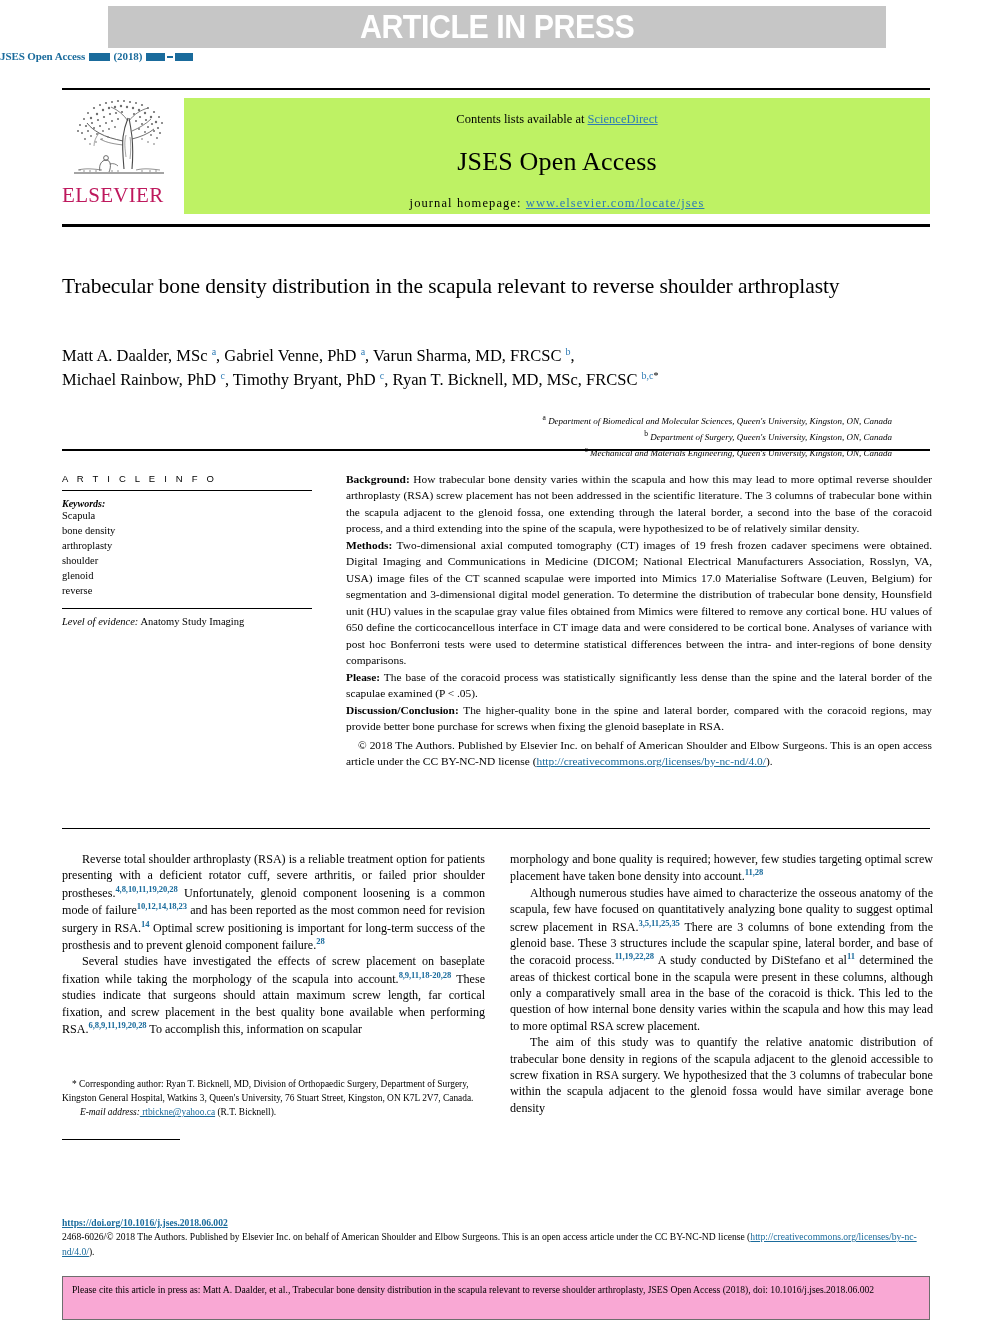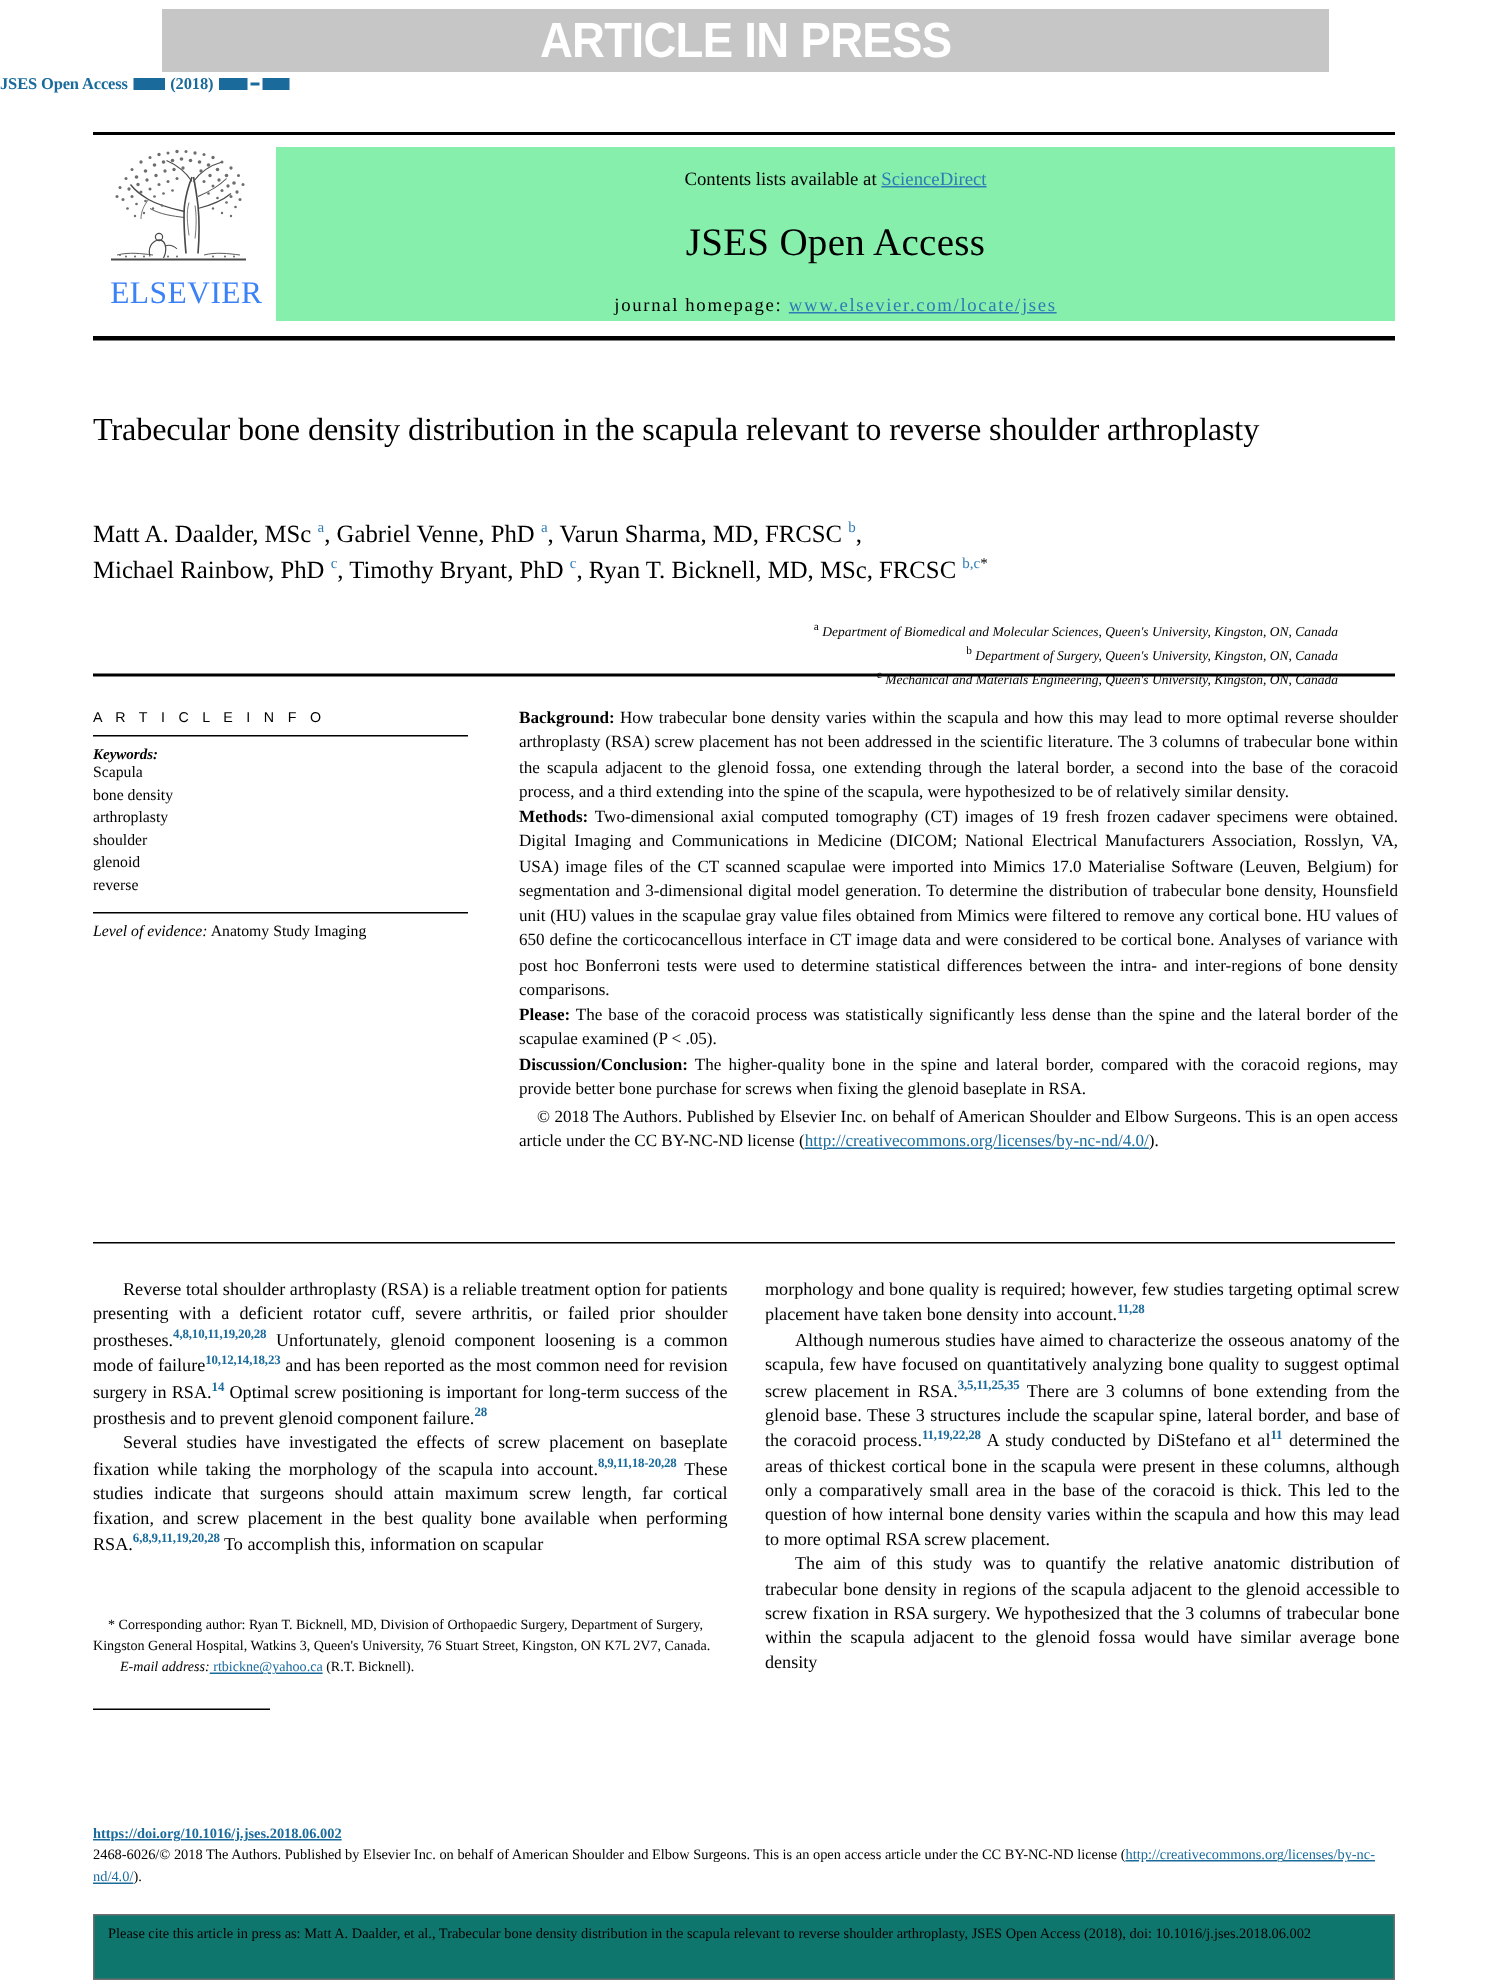--- a/index.html
+++ b/index.html
@@ -69,32 +69,32 @@
   }
   .logo-tree {
     position: absolute;
     left: 4px; top: 0px;
     width: 105px; height: 88px;
   }
   .logo-word {
     position: absolute;
     left: 0; top: 88px;
     width: 113px;
-    text-align: right;
+    text-align: left;
     font-family: "Liberation Serif", serif;
     font-size: 21px;
     letter-spacing: 0.3px;
-    color: #3b82f6;
+    color: #be185d;
     line-height: 1;
   }
   .masthead-panel {
     position: absolute;
     left: 122px; top: 1px;
     width: 746px; height: 116px;
-    background: #86efac;
+    background: #bef264;
     text-align: center;
   }
   .contents-line {
     padding-top: 14px;
     font-family: "Liberation Serif", serif;
     font-size: 12.5px;
   }
   .sd-link { color: #2e7bb5; }
   .journal-name {
     margin-top: 20px;
@@ -241,21 +241,21 @@
     font-size: 9.6px;
     line-height: 1.5;
   }
   .doi-line { color: #1a6b9c; font-weight: bold; }
 
   
   .cite-box {
     position: absolute;
     left: 62px; top: 1276px;
     width: 868px; height: 44px;
-    background: #0f766e;
+    background: #f9a8d4;
     border: 1px solid #6e6e6e;
   }
   .cite-box-inner {
     padding: 7px 9px 0 9px;
     font-family: "Liberation Serif", serif;
     font-size: 9.6px;
     line-height: 1.35;
   }
 </style>
 </head>

